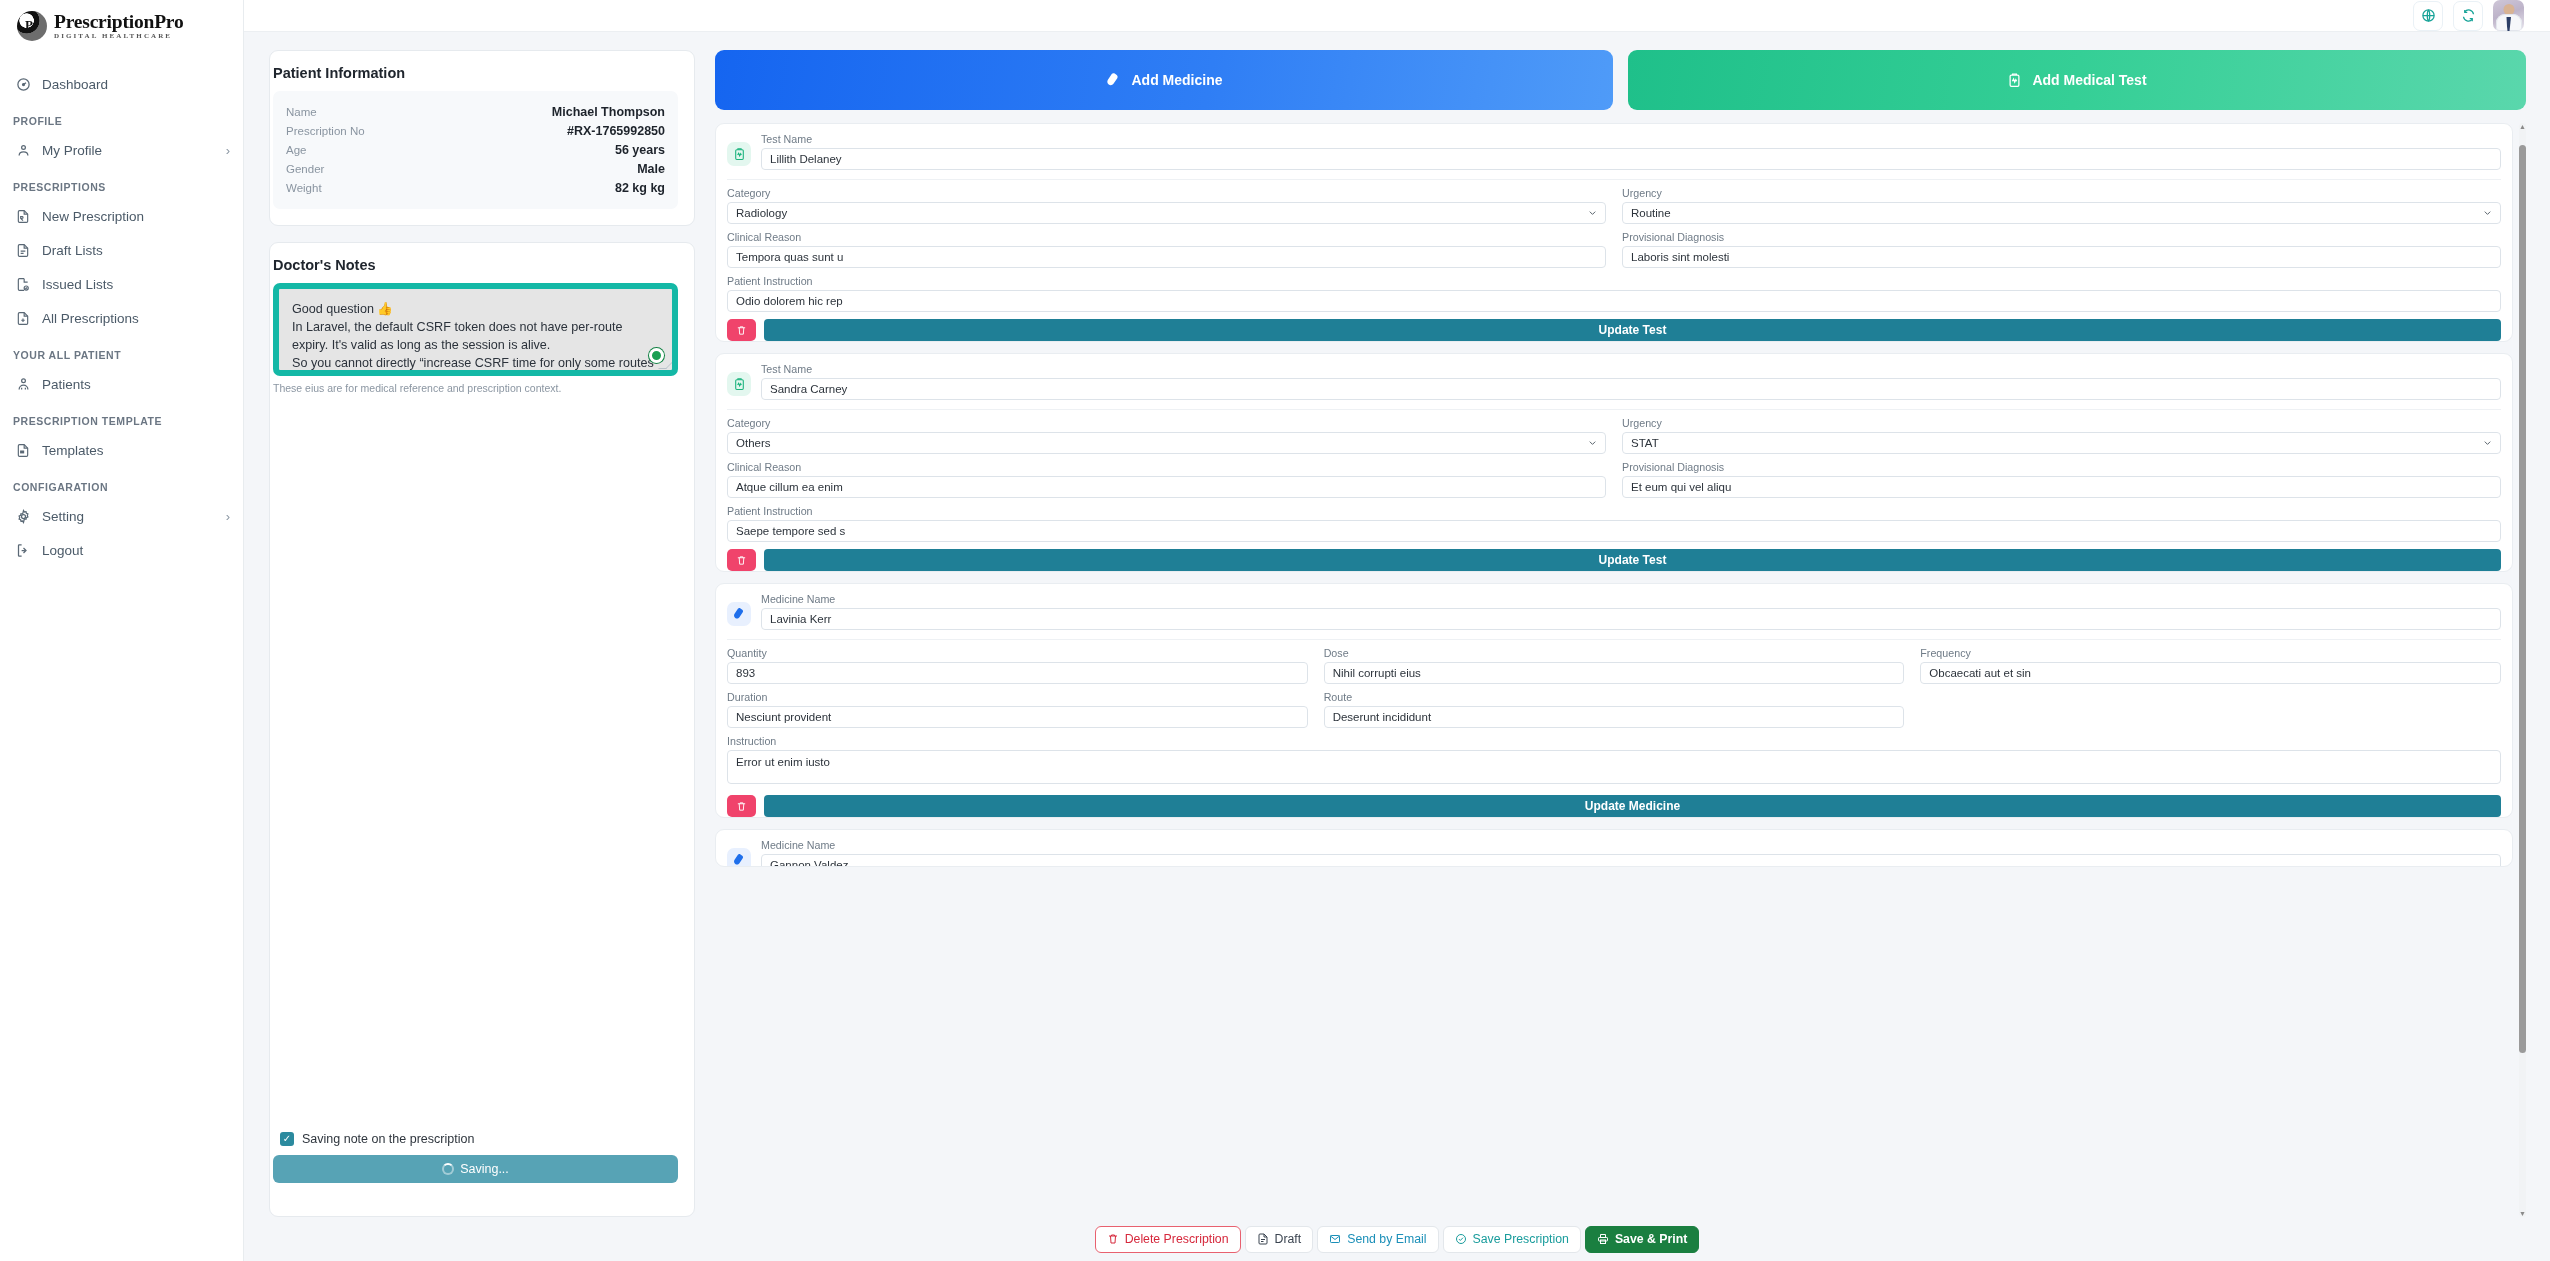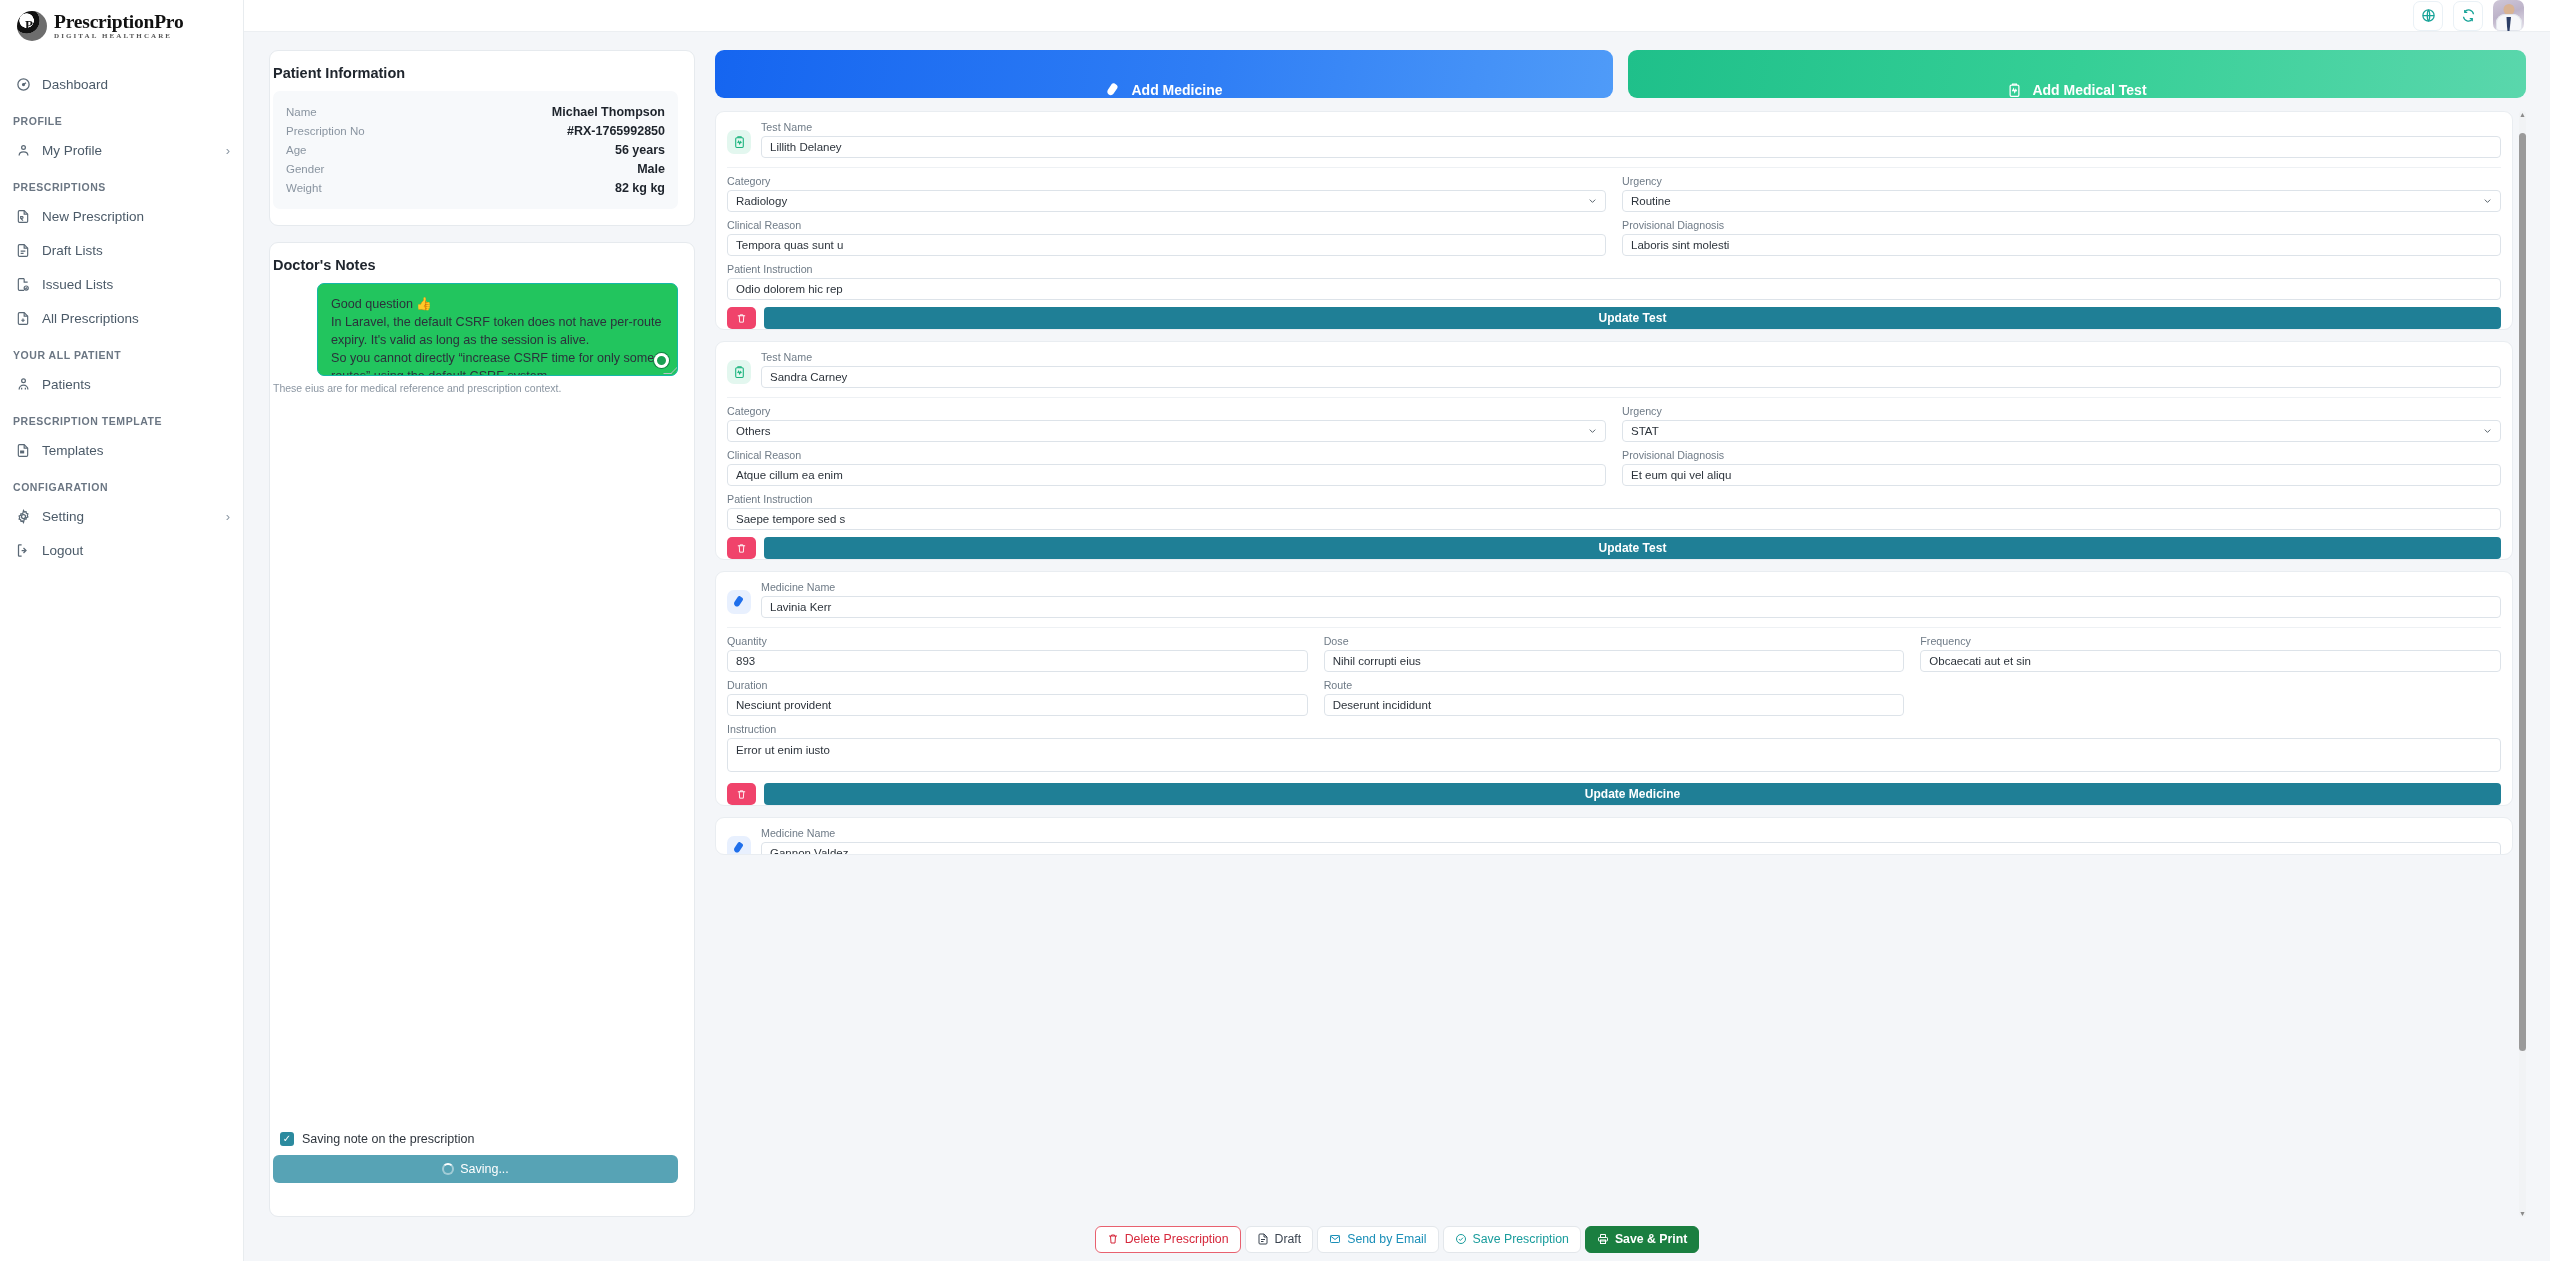--- a/index.html
+++ b/index.html
@@ -102,22 +102,22 @@
     padding: 14px 16px 16px 3px;
   }
   .card-title { font-size: 14.5px; font-weight: 700; color: #20262e; margin-bottom: 10px; }
   .pi-box { background: #f7f9fb; border-radius: 7px; padding: 11px 13px 12px 13px; }
   .pi-row { display: flex; justify-content: space-between; align-items: baseline; padding: 2.5px 0; }
   .pi-k { font-size: 11.5px; color: #8a95a1; }
   .pi-v { font-size: 12.5px; color: #1d232b; font-weight: 700; }
 
   .notes-card { margin-top: 16px; flex: 1 1 auto; display: flex; flex-direction: column; min-height: 0; }
   .notes-ta {
-    position: relative; border: 1px solid #14b8a6; border-radius: 7px;
-    padding: 11px 13px; height: 93px; background: #22c55e; overflow: hidden; margin-left: 44px;
+    position: relative; border: 6px solid #14b8a6; border-radius: 7px;
+    padding: 11px 13px; height: 93px; background: #e5e5e5; overflow: hidden;
   }
   .notes-ta p { font-size: 12.6px; color: #2b323b; line-height: 1.43; }
   .notes-badge {
     position: absolute; right: 8px; bottom: 7px; width: 15px; height: 15px;
     border-radius: 50%; background: #1aa053;
     box-shadow: inset 0 0 0 3px #fff, 0 0 0 1px #138044;
   }
   .notes-grip {
     position: absolute; right: 2px; bottom: 1px; width: 8px; height: 8px;
     border-right: 1px solid #b9c1c9; border-bottom: 1px solid #b9c1c9;
@@ -141,22 +141,22 @@
   .spinner {
     width: 12px; height: 12px; border-radius: 50%;
     border: 2px solid rgba(255,255,255,.45); border-top-color: #fff;
     display: inline-block;
   }
 
   
   #rightcol { flex: 1 1 auto; display: flex; flex-direction: column; min-width: 0; padding-right: 2px; }
   .addrow { display: flex; gap: 15px; flex: 0 0 auto; }
   .add-btn {
-    flex: 1 1 0; height: 48px; border-radius: 9px; border: none; cursor: pointer;
-    display: flex; align-items: flex-end; justify-content: center; gap: 10px;
+    flex: 1 1 0; height: 60px; border-radius: 9px; border: none; cursor: pointer;
+    display: flex; align-items: center; justify-content: center; gap: 10px;
     color: #fff; font-size: 14px; font-weight: 700;
   }
   .add-med { background: linear-gradient(100deg,#1565f0 0%,#2f7ef5 55%,#4f9bf8 100%); }
   .add-test { background: linear-gradient(100deg,#1fc08a 0%,#35cf96 50%,#5ad7ac 100%); }
 
   .scrollwrap {
     flex: 1 1 auto; position: relative; margin-top: 13px; min-height: 0;
     display: flex; gap: 6px;
   }
   .scrollinner { flex: 1 1 auto; overflow: hidden; min-width: 0; }

